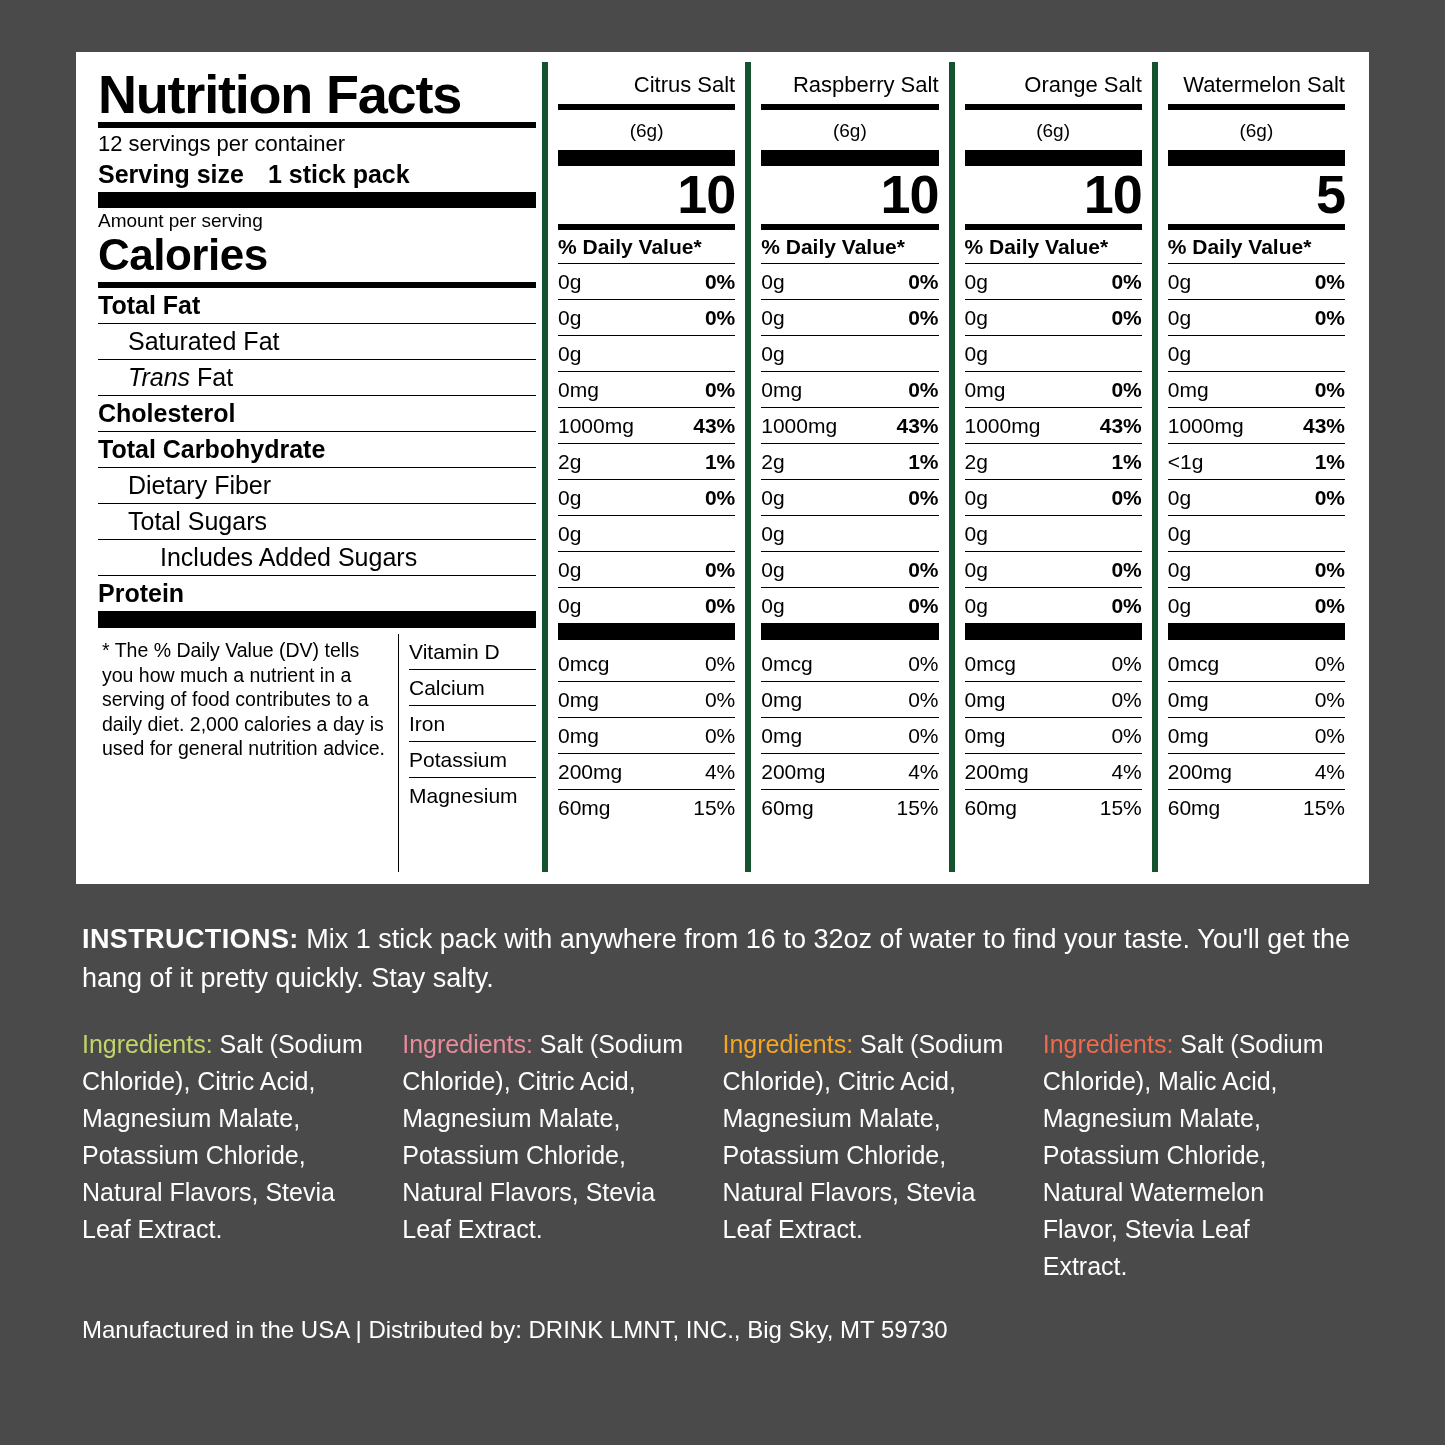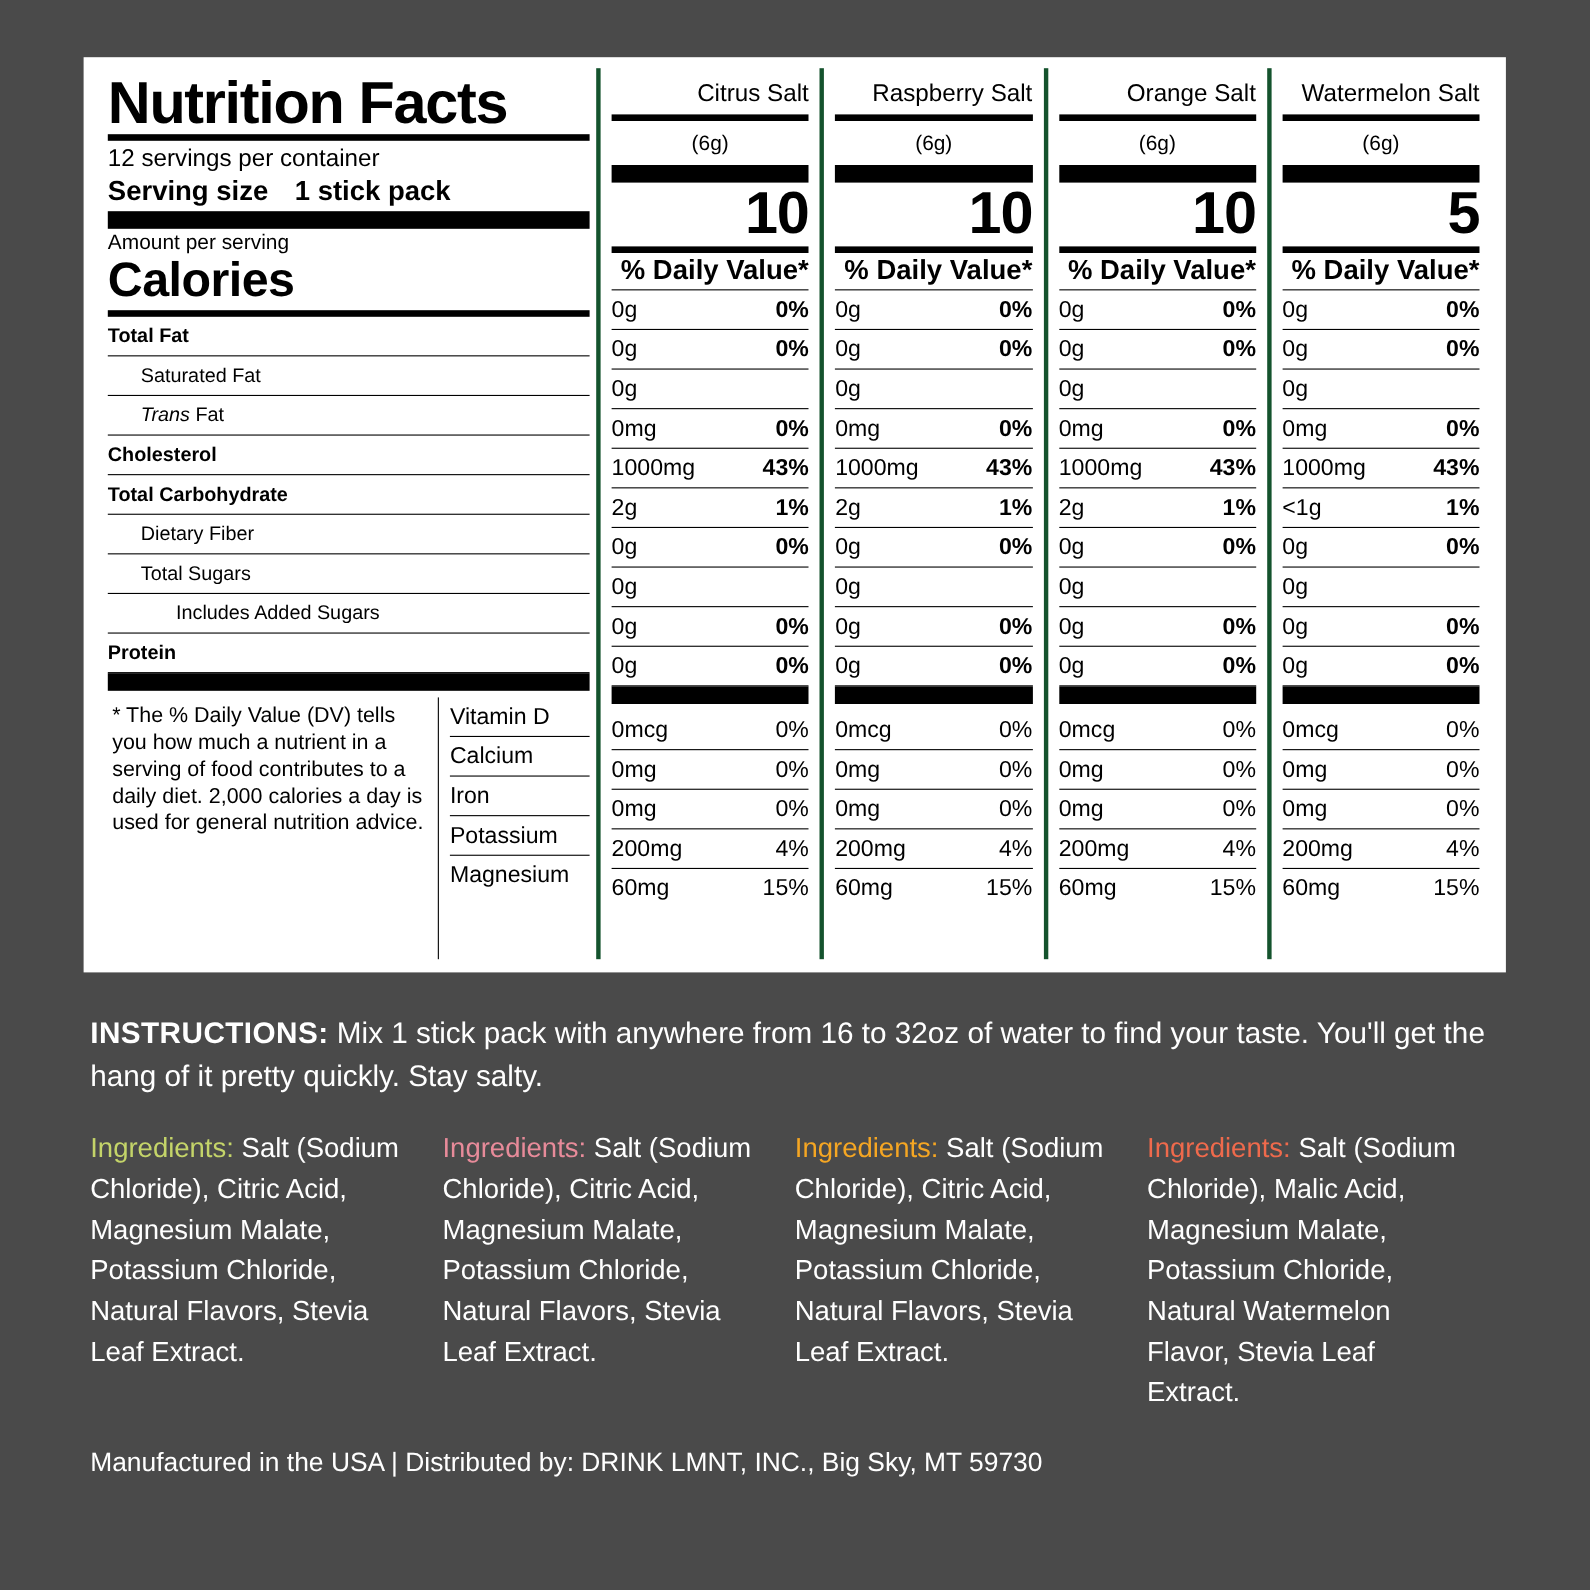--- a/index.html
+++ b/index.html
@@ -72,21 +72,21 @@
   .nf-calories {
     font-size: 44px;
     font-weight: bold;
     line-height: 46px;
     letter-spacing: -0.5px;
     padding-bottom: 4px;
   }
 
   .nutrient-rows { margin-top: 0; }
   .nrow {
-    font-size: 18px;
+    font-size: 25px;
     line-height: 23px;
     padding: 6px 0 6px 0;
     border-bottom: 1px solid #000;
   }
   .nrow.bold { font-weight: bold; }
   .nrow.ind1 { padding-left: 30px; }
   .nrow.ind2 { padding-left: 62px; }
   .nrow .ital { font-style: italic; }
 
   .nf-footer {
@@ -119,21 +119,21 @@
   
   .nf-cols {
     display: flex;
     flex-direction: row;
     flex: 1;
   }
   .nf-col {
     flex: 1;
     box-sizing: border-box;
     padding: 0 10px 0 10px;
-    border-left: 4px solid #14532d;
+    border-left: 6px solid #14532d;
     display: flex;
     flex-direction: column;
   }
   .col-head {
     font-size: 22px;
     line-height: 26px;
     text-align: right;
     padding: 10px 0 6px 0;
     white-space: nowrap;
   }
@@ -145,23 +145,22 @@
   }
   .col-cal {
     font-size: 54px;
     font-weight: bold;
     text-align: right;
     line-height: 56px;
     letter-spacing: -1px;
     padding-bottom: 2px;
   }
   .col-dv {
-    font-size: 25px;
+    font-size: 21px;
     font-weight: bold;
-    text-align: right;
     padding: 6px 0 6px 0;
     border-bottom: 1px solid #000;
     line-height: 21px;
   }
   .vrow {
     font-size: 21px;
     line-height: 23px;
     padding: 6px 0 6px 0;
     border-bottom: 1px solid #000;
     display: flex;

